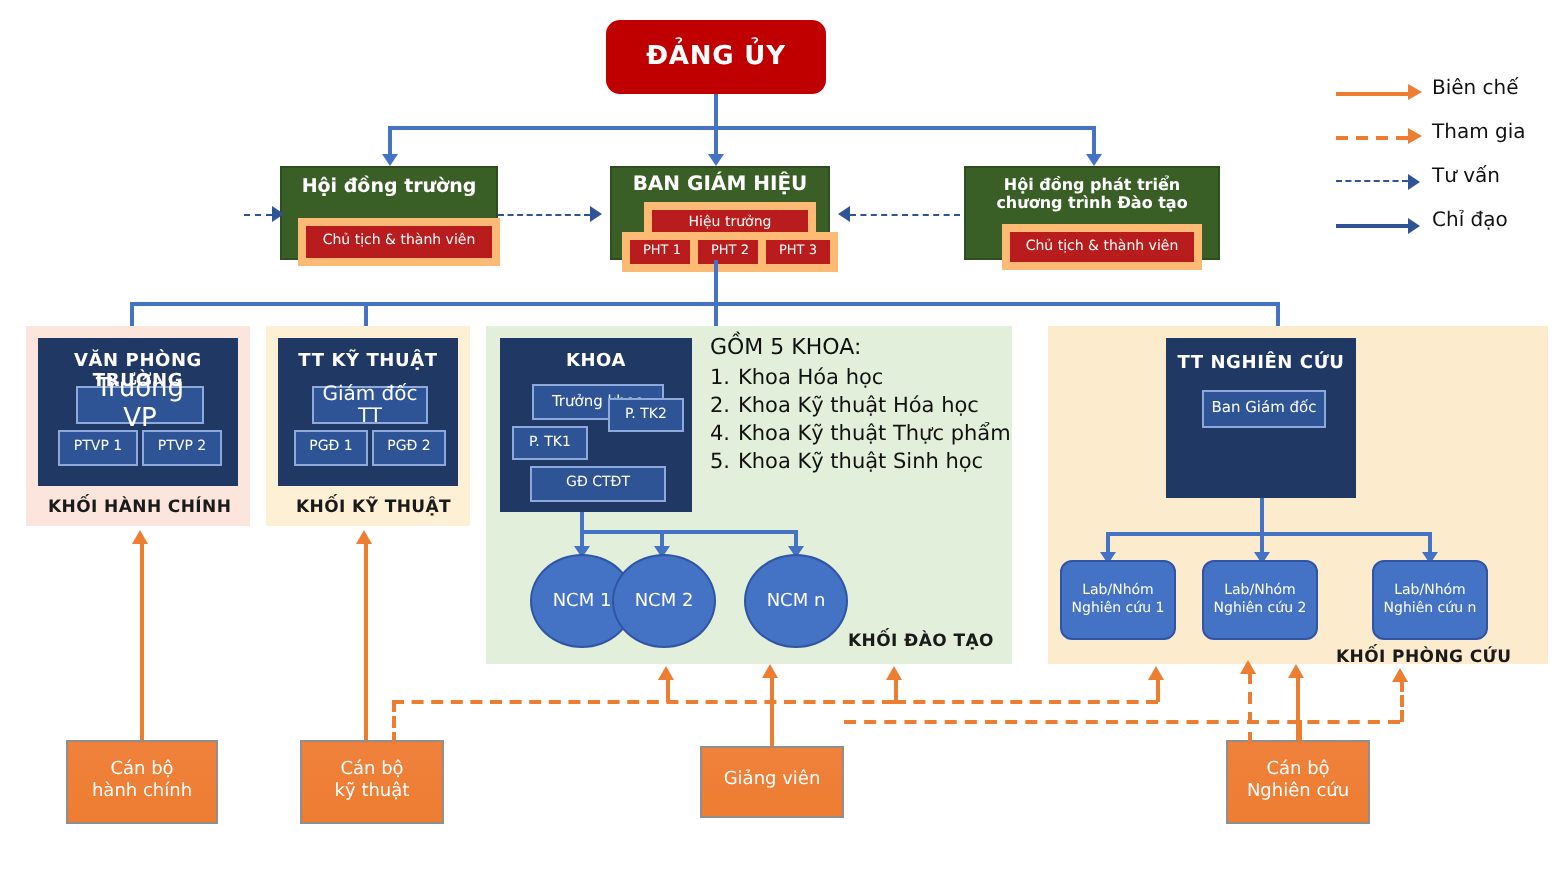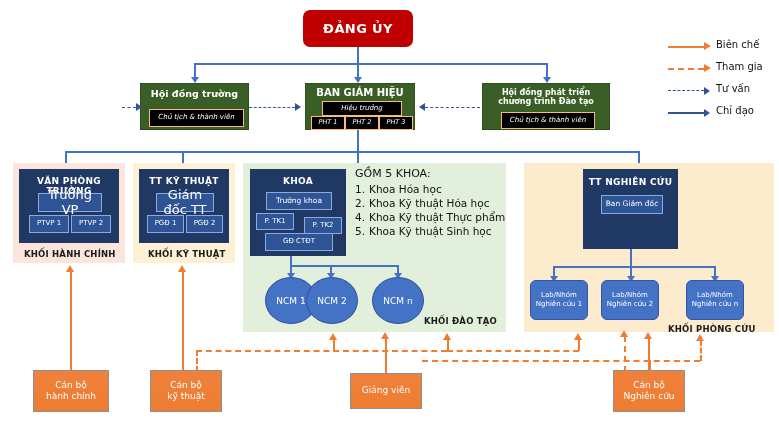--- a/index.html
+++ b/index.html
@@ -12,24 +12,23 @@
     background:#C00000;border-radius:7px;color:#fff;
     display:flex;align-items:center;justify-content:center;
     font-weight:bold;letter-spacing:.4px;
   }
   .node-green{
     background:#3A5F26;border:1px solid #2f4d1e;color:#fff;
     display:flex;flex-direction:column;align-items:center;
   }
   .node-green .ttl{font-weight:bold;text-align:center;line-height:1.15;}
   .chip-green{
-    border:1px solid #fdba74;background:#000000;color:#fff;
+    border:4px solid #fdba74;background:#b91c1c;color:#fff;
     display:flex;align-items:center;justify-content:center;text-align:center;
     line-height:1.1;
-    font-style:italic;
   }
   .node-navy{
     background:#1F3864;color:#fff;display:flex;flex-direction:column;align-items:center;
   }
   .node-navy .ttl{font-weight:bold;text-align:center;letter-spacing:.3px;}
   .chip-blue{
     background:#2E5496;border:1px solid #8EA9DB;color:#fff;
     display:flex;align-items:center;justify-content:center;text-align:center;line-height:1.1;
   }
   .panel{border:1px solid transparent;}
@@ -157,30 +156,30 @@
 
   <div class="abs node-navy" style="left:19px;top:169px;width:100px;height:74px;padding-top:7px;">
     <div class="ttl" style="font-size:9px;">VĂN PHÒNG TRƯỜNG</div>
     <div class="chip-blue" style="position:absolute;left:19px;top:24px;width:62px;height:17px;font-size:13px;">Trưởng VP</div>
     <div class="chip-blue" style="position:absolute;left:10px;top:46px;width:38px;height:16px;font-size:7px;">PTVP 1</div>
     <div class="chip-blue" style="position:absolute;left:52px;top:46px;width:38px;height:16px;font-size:7px;">PTVP 2</div>
   </div>
 
   <div class="abs node-navy" style="left:139px;top:169px;width:90px;height:74px;padding-top:7px;">
     <div class="ttl" style="font-size:9px;">TT KỸ THUẬT</div>
-    <div class="chip-blue" style="position:absolute;left:17px;top:24px;width:56px;height:17px;font-size:13px;">Giám đốc TT</div>
+    <div class="chip-blue" style="position:absolute;left:17px;top:24px;width:56px;height:17px;font-size:10px;">Giám đốc TT</div>
     <div class="chip-blue" style="position:absolute;left:8px;top:46px;width:35px;height:16px;font-size:7px;">PGĐ 1</div>
     <div class="chip-blue" style="position:absolute;left:47px;top:46px;width:35px;height:16px;font-size:7px;">PGĐ 2</div>
   </div>
 
   <div class="abs node-navy" style="left:250px;top:169px;width:96px;height:87px;padding-top:7px;">
     <div class="ttl" style="font-size:9px;">KHOA</div>
     <div class="chip-blue" style="position:absolute;left:16px;top:23px;width:64px;height:16px;font-size:7.5px;">Trưởng khoa</div>
     <div class="chip-blue" style="position:absolute;left:6px;top:44px;width:36px;height:15px;font-size:7px;">P. TK1</div>
-    <div class="chip-blue" style="position:absolute;left:54px;top:48px;width:36px;height:15px;font-size:7px;">P. TK2</div>
+    <div class="chip-blue" style="position:absolute;left:54px;top:30px;width:36px;height:15px;font-size:7px;">P. TK2</div>
     <div class="chip-blue" style="position:absolute;left:15px;top:64px;width:66px;height:16px;font-size:7px;">GĐ CTĐT</div>
   </div>
 
   <div class="fac-title" style="left:355px;top:167px;">GỒM 5 KHOA:</div>
   <ul class="fac-list" style="left:355px;top:182px;">
     <li><span class="num">1.</span><span>Khoa Hóa học</span></li>
     <li><span class="num">2.</span><span>Khoa Kỹ thuật Hóa học</span></li>
     <li><span class="num">4.</span><span>Khoa Kỹ thuật Thực phẩm</span></li>
     <li><span class="num">5.</span><span>Khoa Kỹ thuật Sinh học</span></li>
   </ul>

